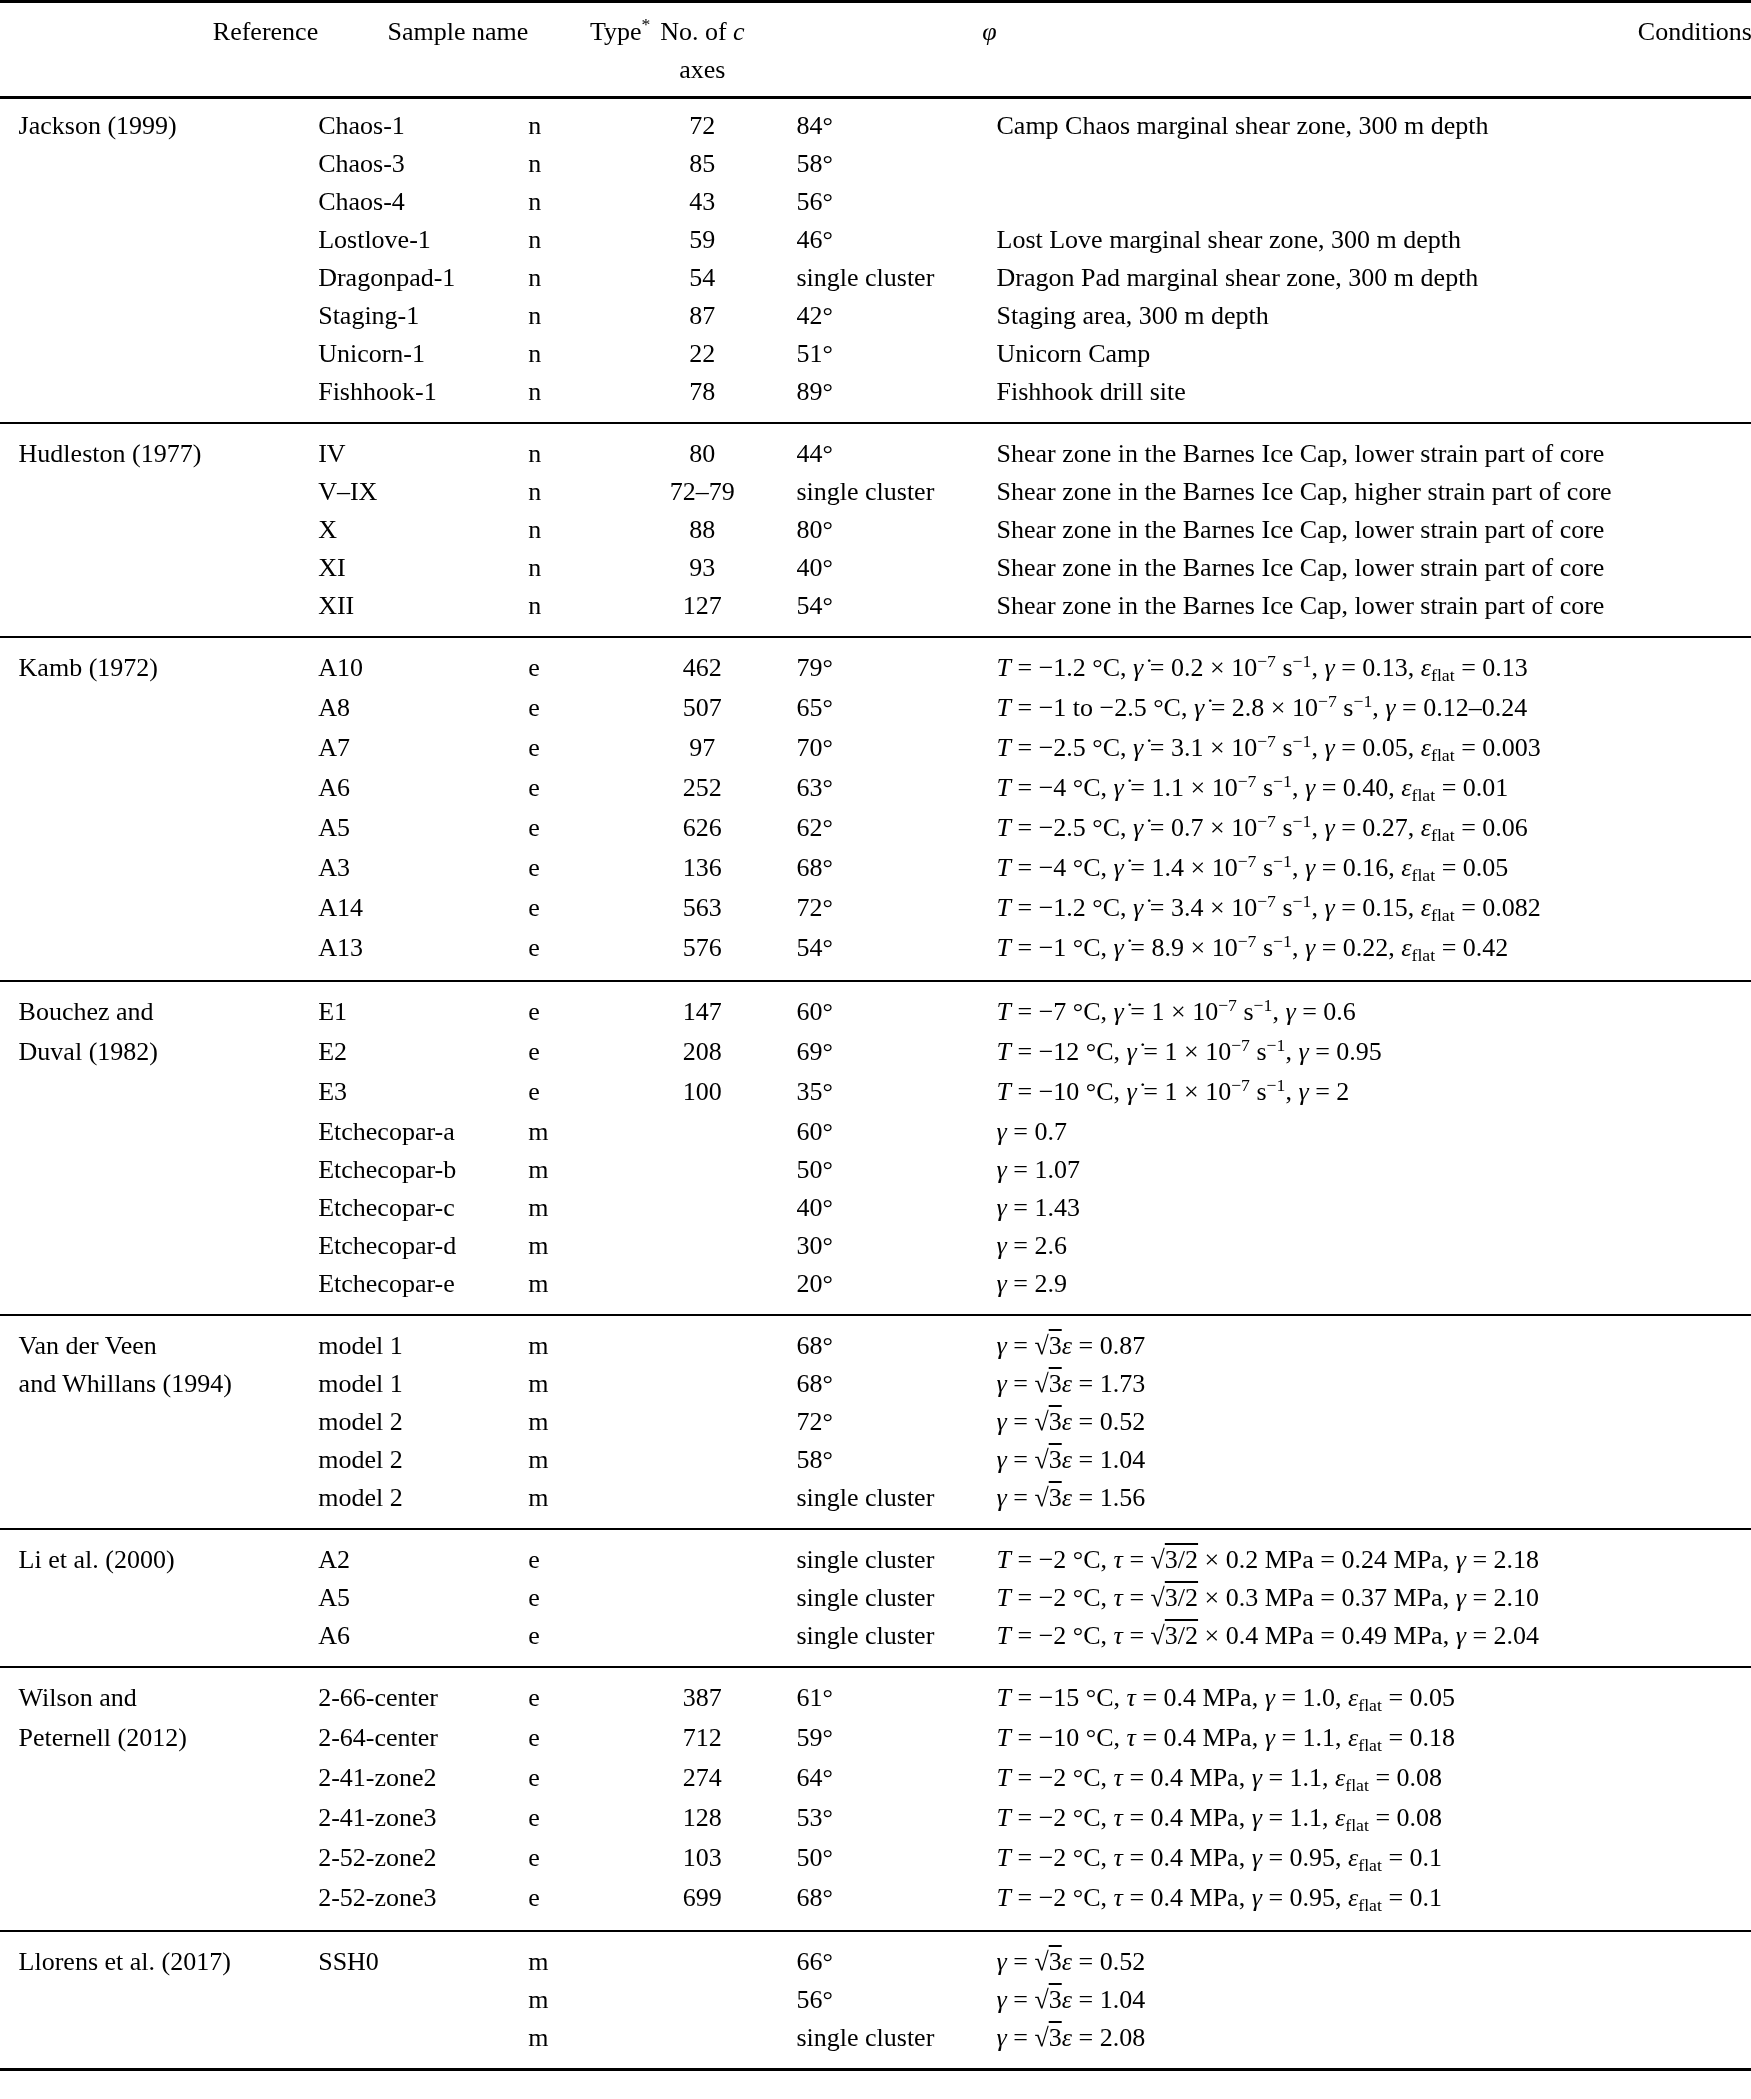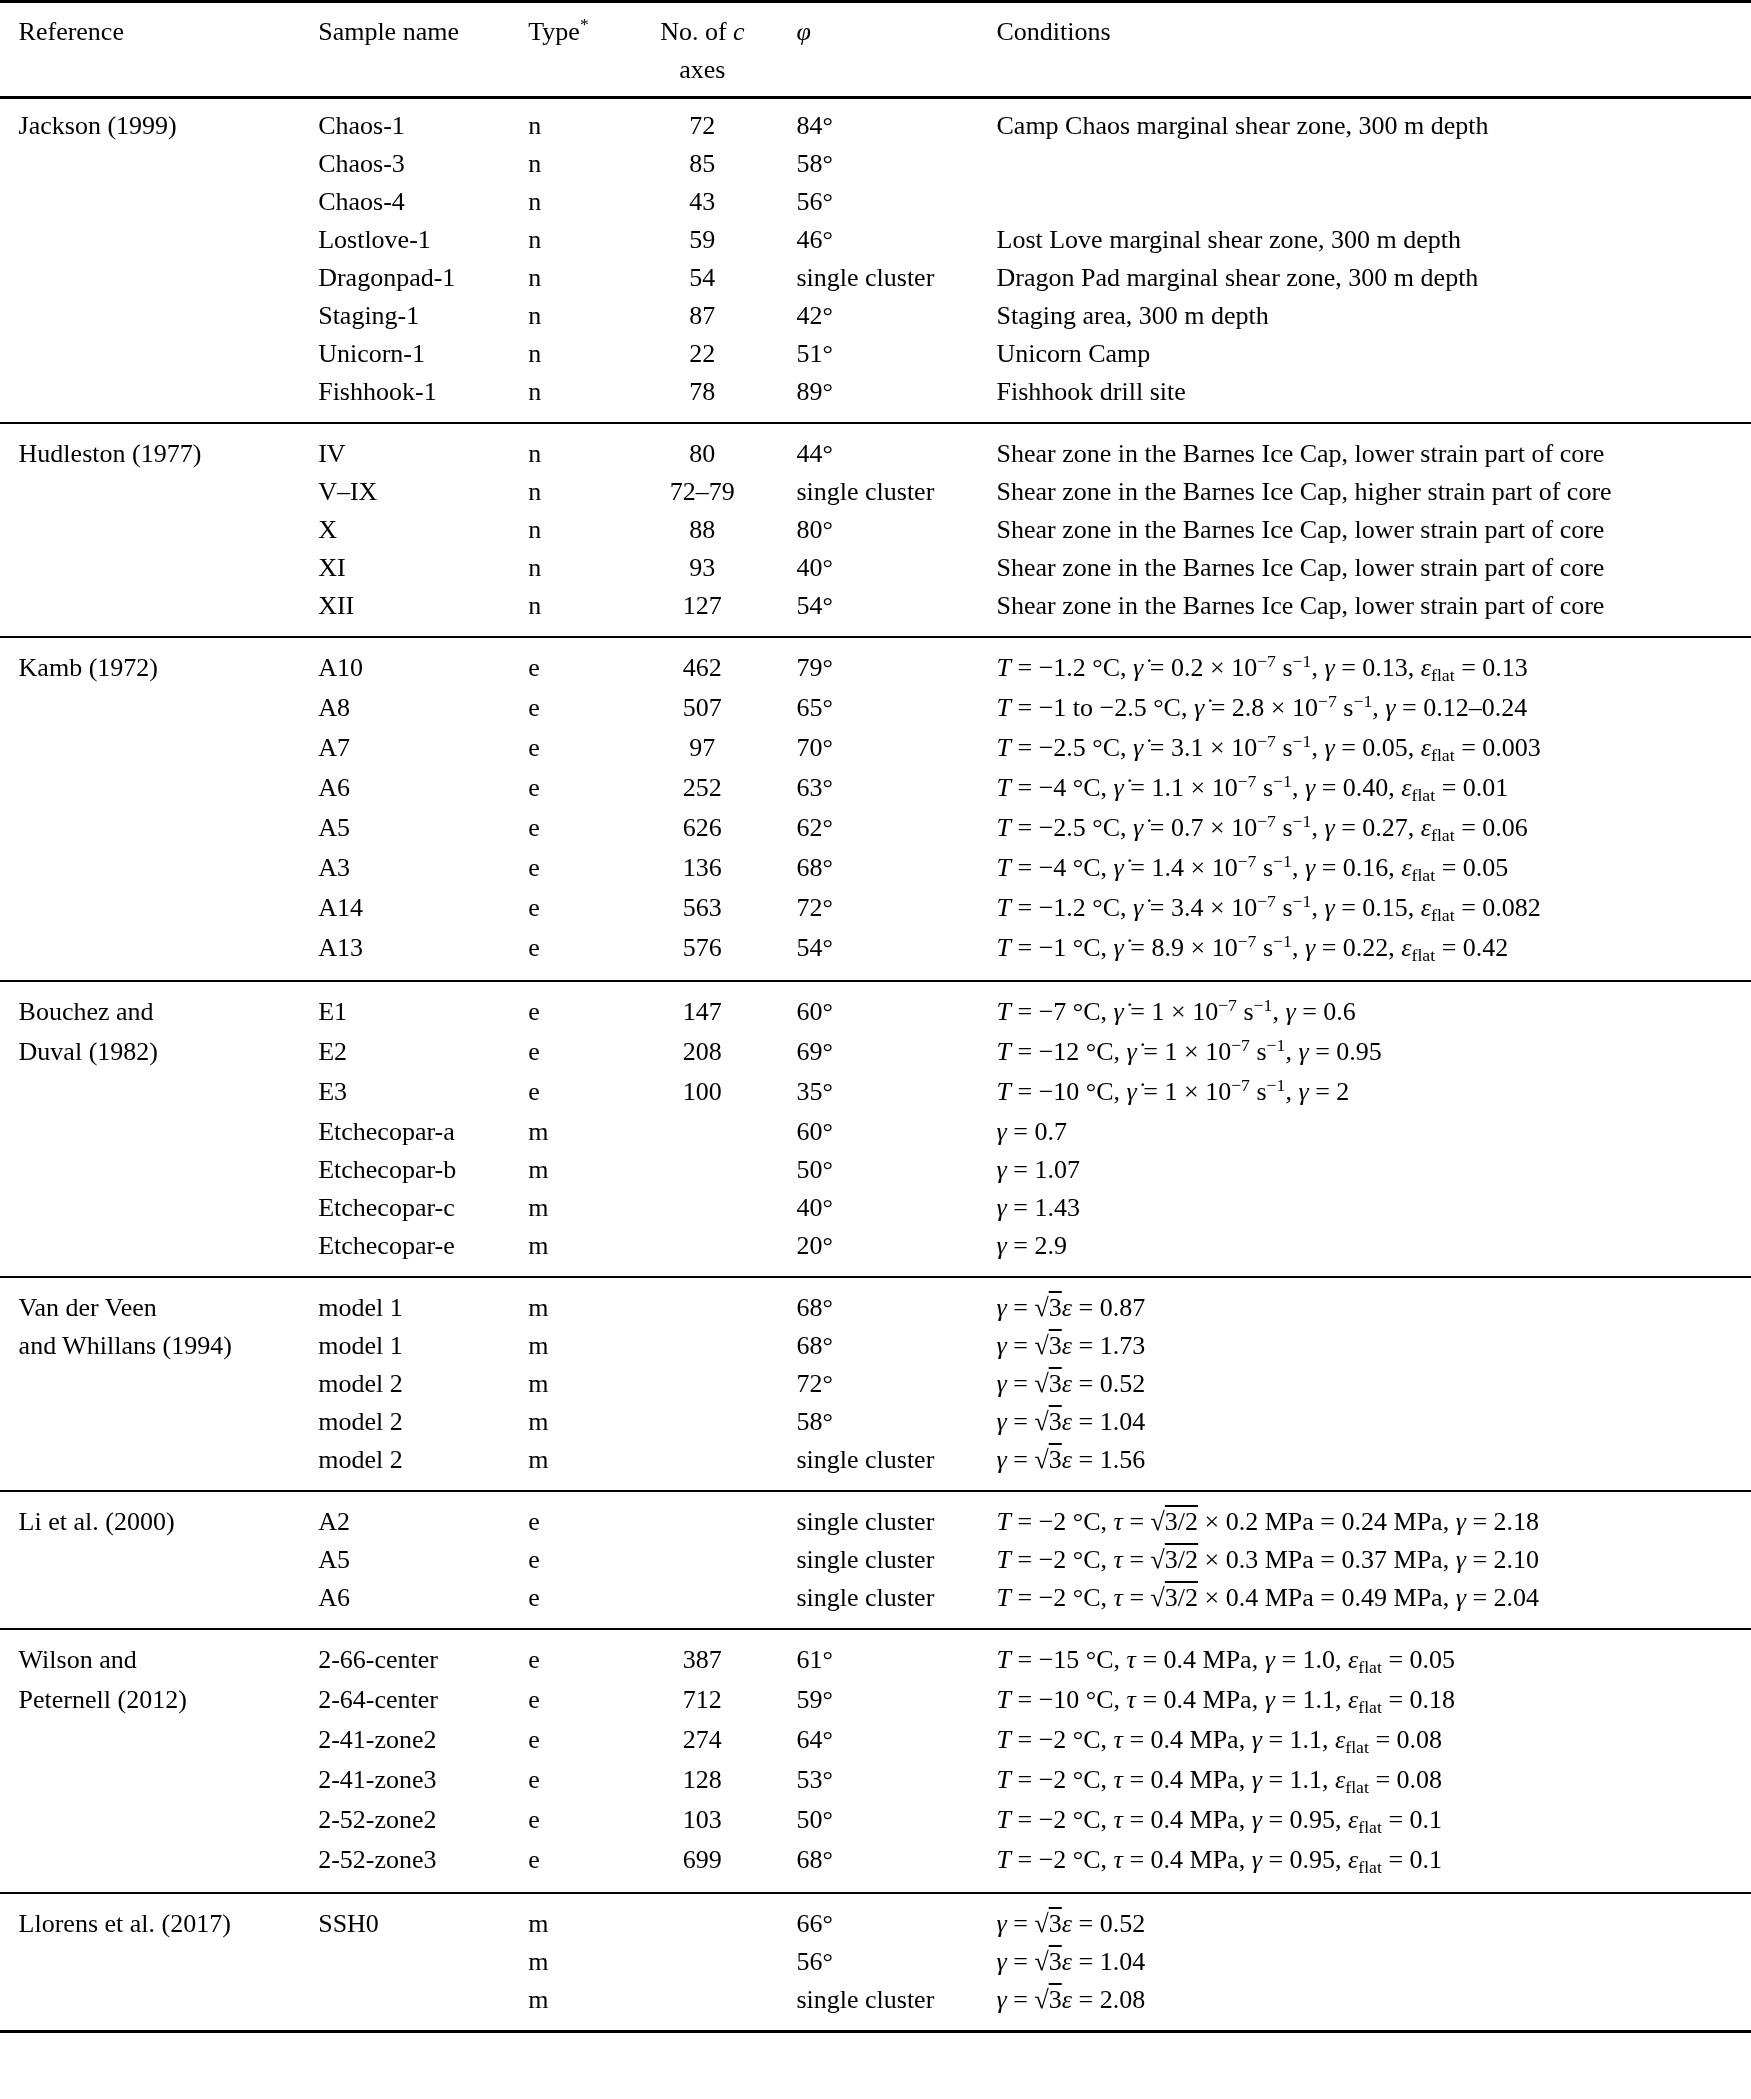--- a/index.html
+++ b/index.html
@@ -23,20 +23,21 @@
     vertical-align: top;
     white-space: nowrap;
     line-height: 38px;
     padding: 0;
     overflow: visible;
   }
   thead th {
     border-bottom: 3.4px solid #000;
     padding-top: 10.2px;
     padding-bottom: 6.8px;
+    text-align: right;
   }
   th.ref, td.ref { padding-left: 18.6px; }
   .num { text-align: center; }
   th.phi, td.phi { padding-left: 42px; }
   tbody tr:first-child td { padding-top: 8.5px; }
   tr.sec-start td { border-top: 2.5px solid #000; padding-top: 11px; margin-left: 10px; }
   tr.sec-end td { padding-bottom: 11px; }
   i { font-style: italic; }
   sup { font-size: 68%; vertical-align: baseline; position: relative; top: -0.55em; }
   sub { font-size: 68%; vertical-align: baseline; position: relative; top: 0.28em; }
@@ -277,20 +278,28 @@
         <td><i>γ</i> = 1.07</td>
       </tr>
       <tr>
         <td class="ref"></td>
         <td>Etchecopar-c</td>
         <td>m</td>
         <td class="num"></td>
         <td class="phi">40°</td>
         <td><i>γ</i> = 1.43</td>
       </tr>
+      <tr>
+        <td class="ref"></td>
+        <td>Etchecopar-d</td>
+        <td>m</td>
+        <td class="num"></td>
+        <td class="phi">30°</td>
+        <td><i>γ</i> = 2.6</td>
+      </tr>
       <tr class="sec-end">
         <td class="ref"></td>
         <td>Etchecopar-e</td>
         <td>m</td>
         <td class="num"></td>
         <td class="phi">20°</td>
         <td><i>γ</i> = 2.9</td>
       </tr>
       <tr class="sec-start">
         <td class="ref">Van der Veen</td>

